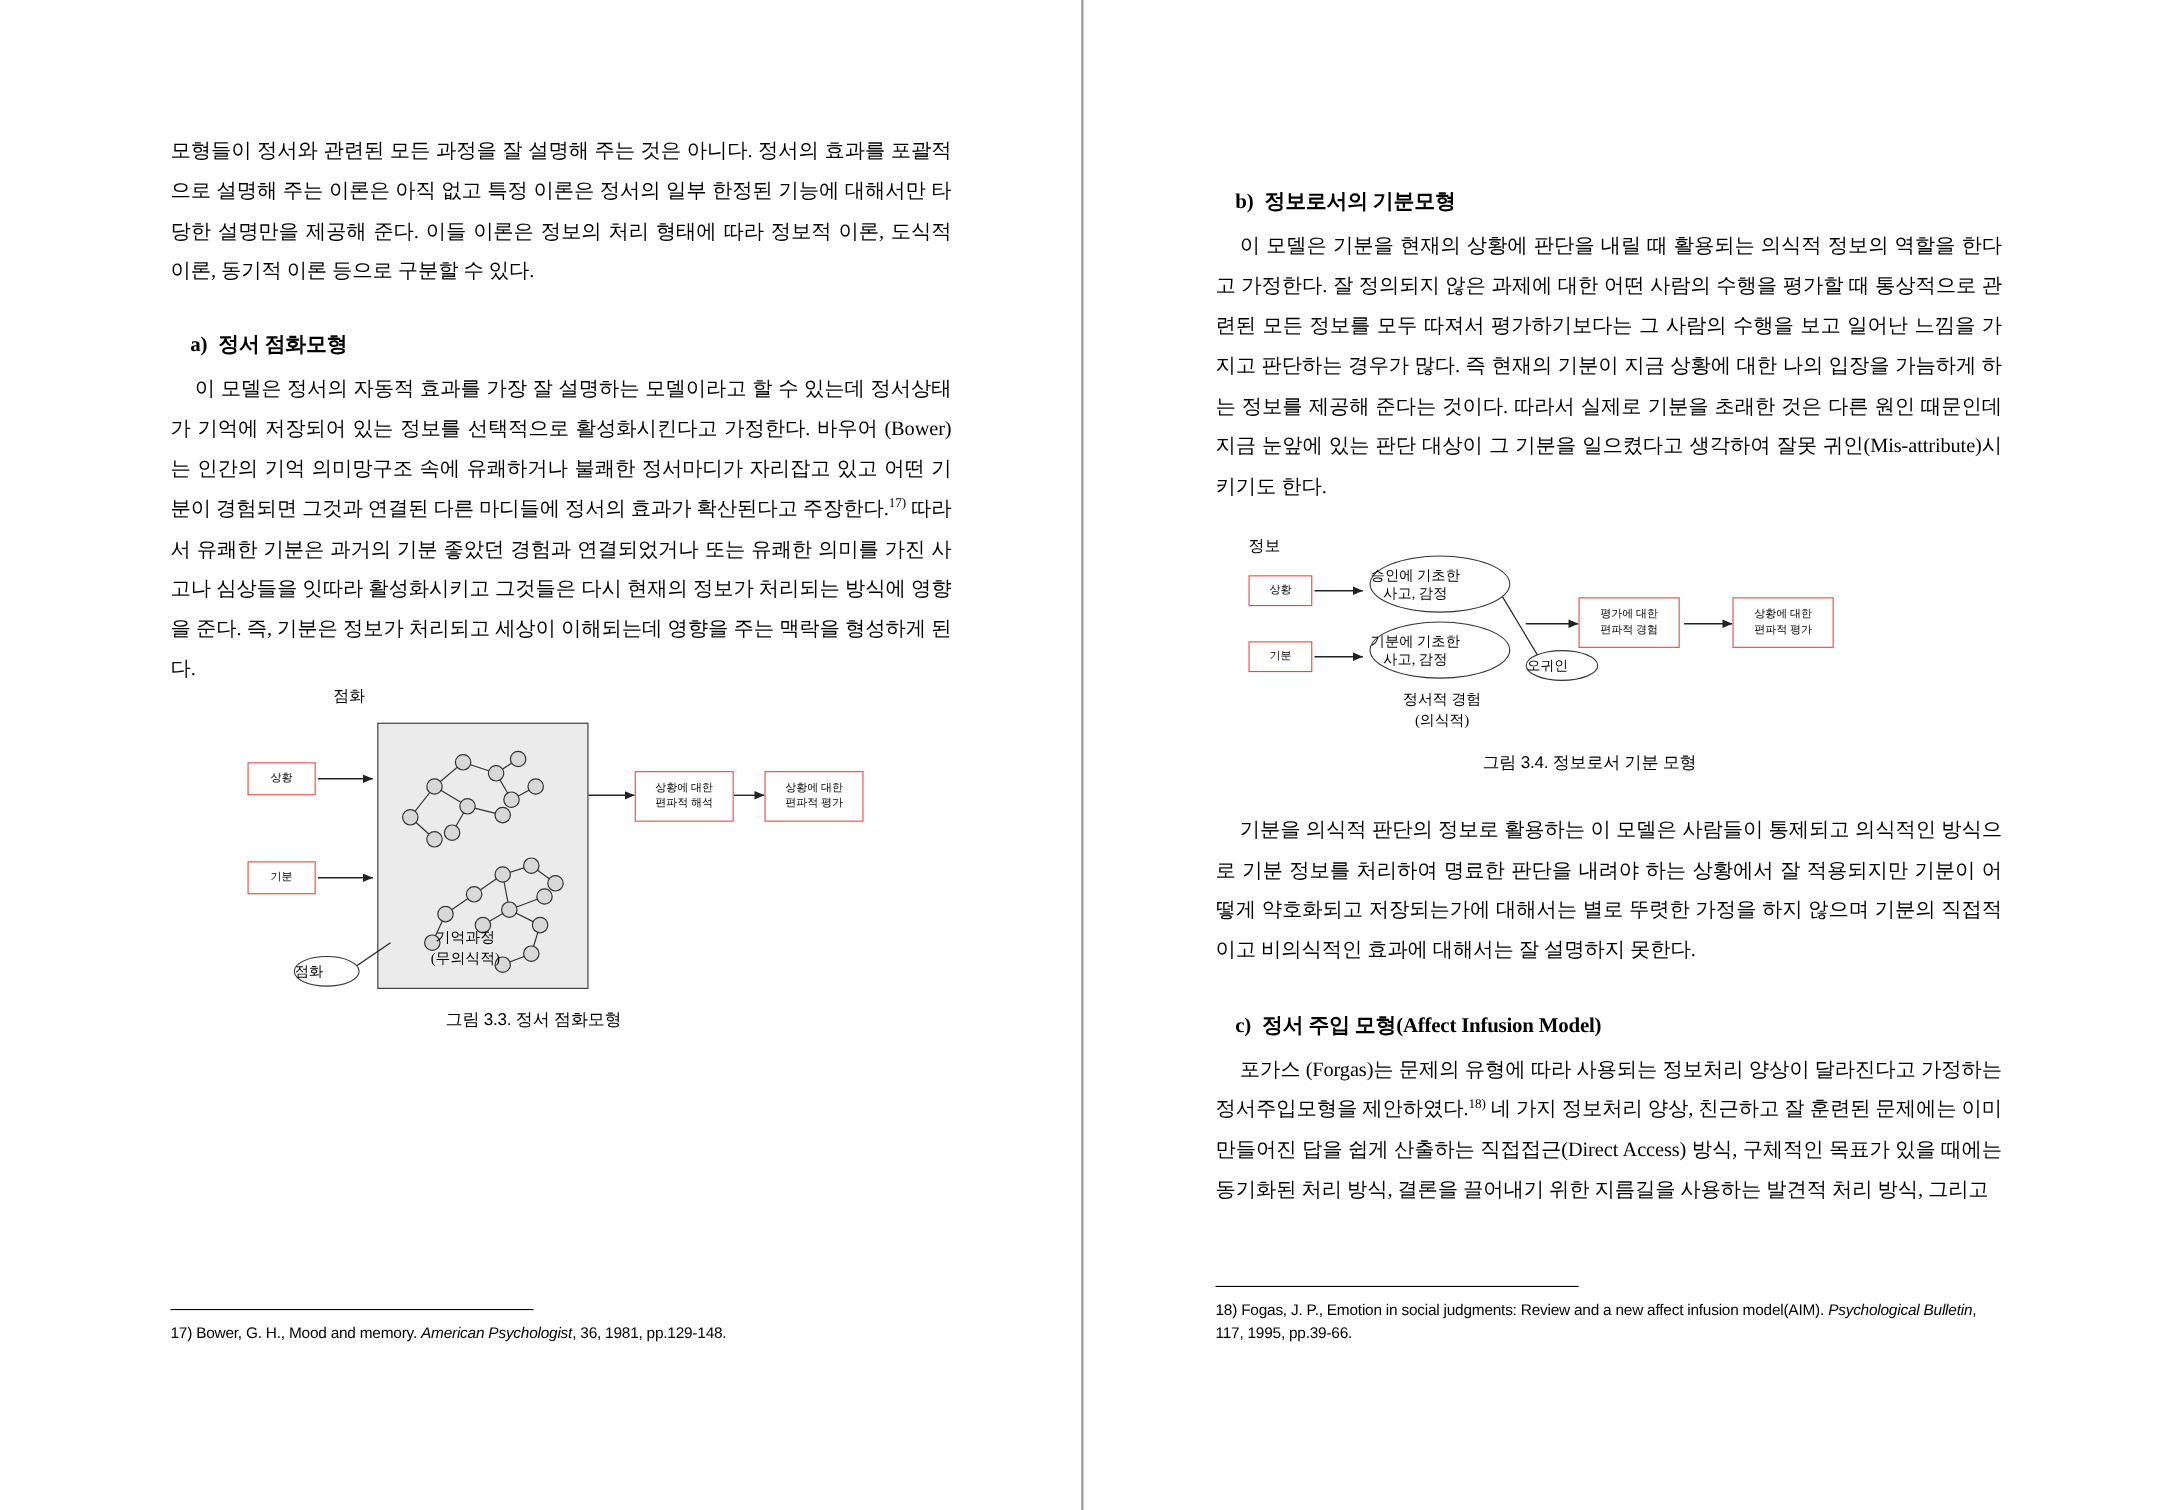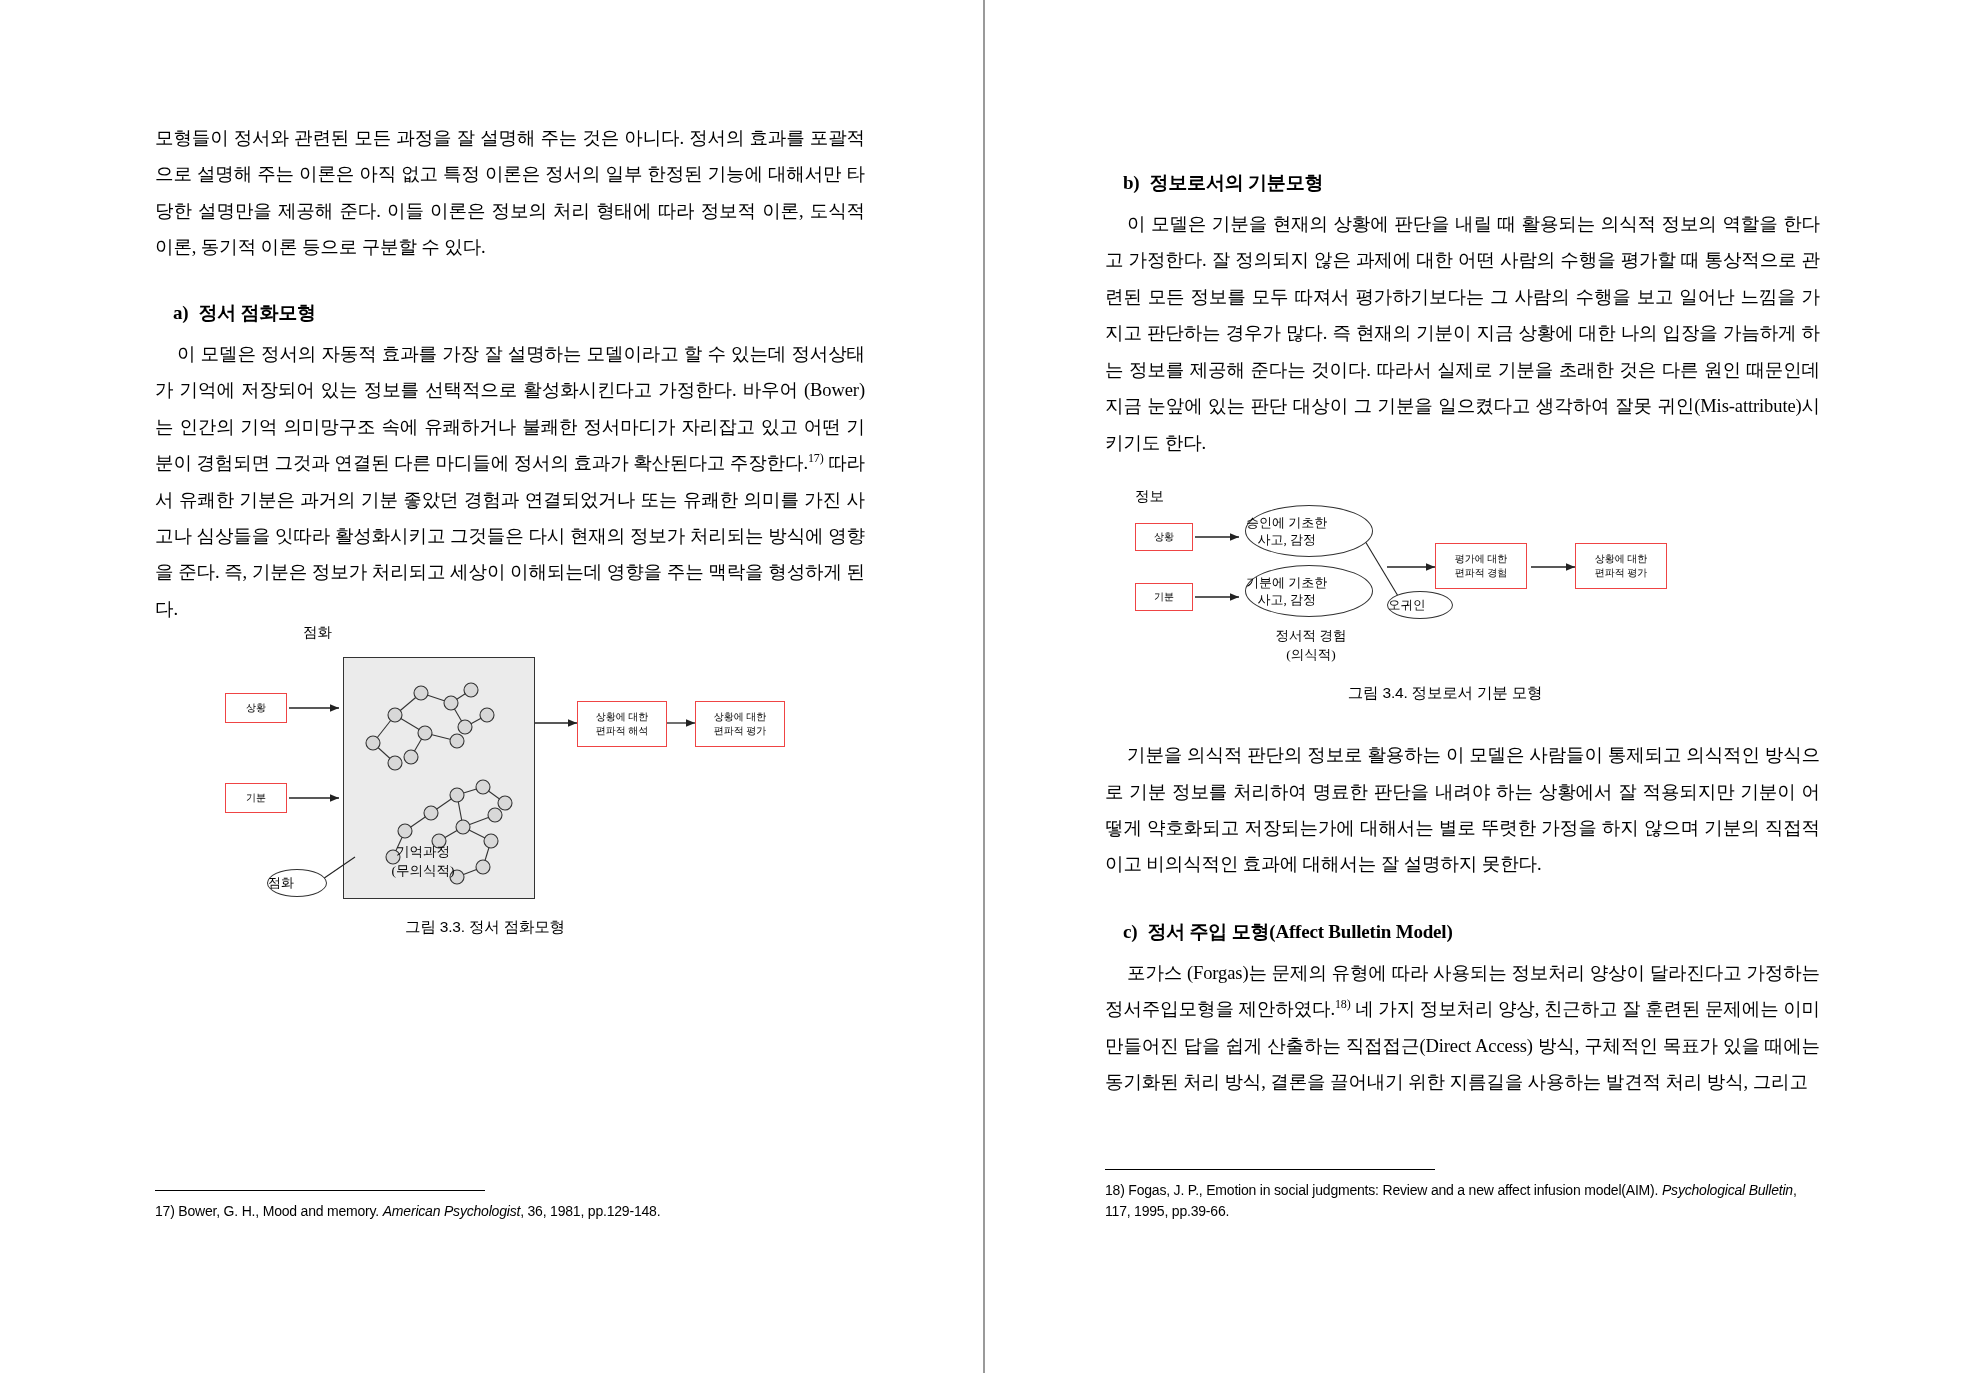--- a/index.html
+++ b/index.html
@@ -309,21 +309,21 @@
 
       <div class="plainlabel" style="left:96px;top:140px;width:160px;white-space:pre-line;"><span>정서적 경험
 (의식적)</span></div>
 
       <div class="figcaption" style="position:absolute;left:0;top:186px;width:620px;">그림 3.4. 정보로서 기분 모형</div>
     </div>
 
     <p class="body indent" style="margin-top:60px;">기분을 의식적 판단의 정보로 활용하는 이 모델은 사람들이 통제되고 의식적인 방식으로 기분 정보를 처리하여 명료한 판단을 내려야 하는 상황에서 잘 적용되지만 기분이 어떻게 약호화되고 저장되는가에 대해서는 별로 뚜렷한 가정을 하지 않으며 기분의 직접적이고 비의식적인 효과에 대해서는 잘 설명하지 못한다.</p>
 
     <h3 class="heading" style="margin-top:36px;">
-      <span class="lbl">c)</span><span>정서 주입 모형(Affect Bulletin Model)</span>
+      <span class="lbl">c)</span><span>정서 주입 모형(Affect Infusion Model)</span>
     </h3>
 
     <p class="body indent"><span>포가스 (Forgas)는 문제의 유형에 따라 사용되는 정보처리 양상이 달라진다고 가정하는 정서주입모형을 제안하였다.</span><span class="sup">18)</span><span> 네 가지 정보처리 양상, 친근하고 잘 훈련된 문제에는 이미 만들어진 답을 쉽게 산출하는 직접접근(Direct Access) 방식, 구체적인 목표가 있을 때에는 동기화된 처리 방식, 결론을 끌어내기 위한 지름길을 사용하는 발견적 처리 방식, 그리고</span></p>
 
     <div class="fn-wrap-right">
       <div class="footnote-rule"></div>
       <div class="footnote"><span>18)</span><span> Fogas, J. P., Emotion in social judgments: Review and a new affect infusion model(AIM). </span><i>Psychological Bulletin</i><span>, 117, 1995, pp.39-66.</span></div>
     </div>
   </div>
 </div>

